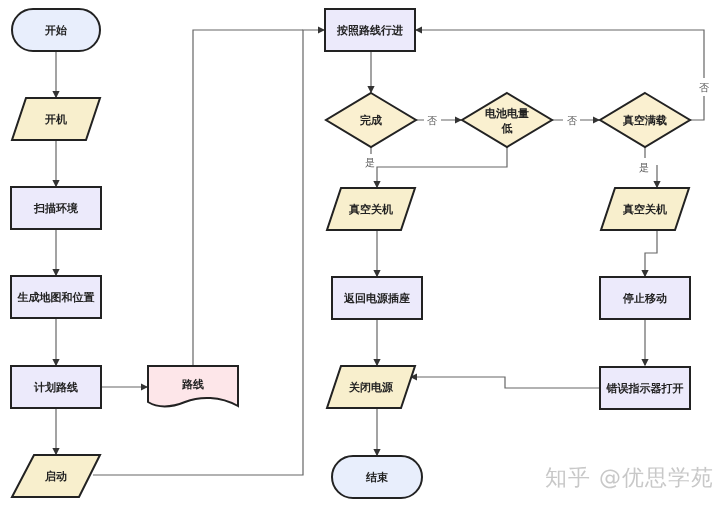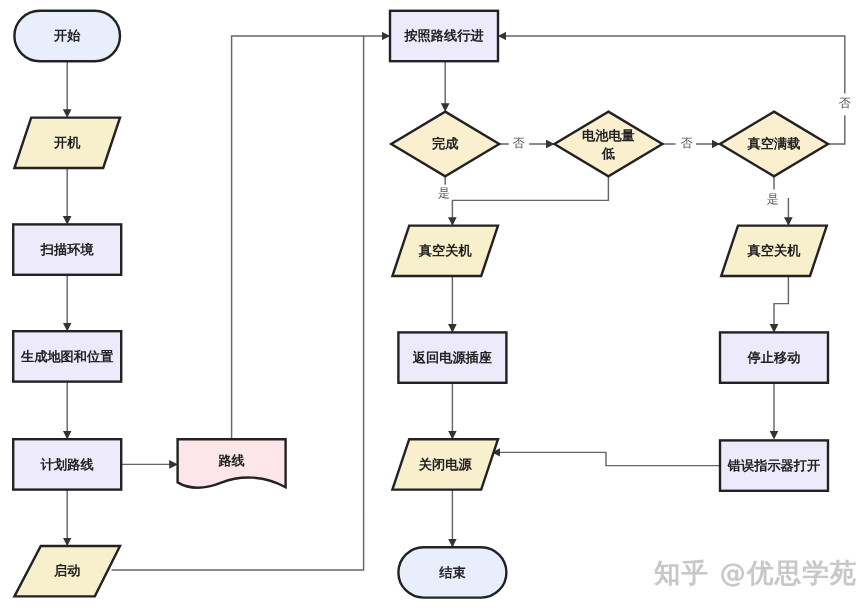--- a/index.html
+++ b/index.html
@@ -4,21 +4,21 @@
 <style>
   html, body { margin: 0; padding: 0; background: #ffffff; }
   body { width: 720px; height: 508px; position: relative; overflow: hidden;
          font-family: "DejaVu Sans", "Liberation Sans", sans-serif; }
   svg#flow { position: absolute; left: 0; top: 0; }
   .node-text { font-size: 11px; fill: #222; text-anchor: middle; dominant-baseline: central; font-weight: 600; }
   .edge-label { font-size: 10px; fill: #555; text-anchor: middle; dominant-baseline: central; }
   .edge { fill: none; stroke: #666; stroke-width: 1.2; }
   .shape { stroke: #222; stroke-width: 2; }
   .watermark { position: absolute; left: 545px; top: 463px; font-size: 22px; color: #c8c8c8;
-               font-family: "DejaVu Sans", sans-serif; letter-spacing: 1px; font-weight: bold; }
+               font-family: "DejaVu Sans", sans-serif; letter-spacing: 1px; }
 </style>
 </head>
 <body>
 
 <svg id="flow" width="720" height="508" viewBox="0 0 720 508">
   <defs>
     <marker id="arr" markerWidth="6" markerHeight="6" refX="5" refY="3" orient="auto">
       <path d="M0,0 L6,3 L0,6 z" fill="#333"></path>
     </marker>
   </defs>

